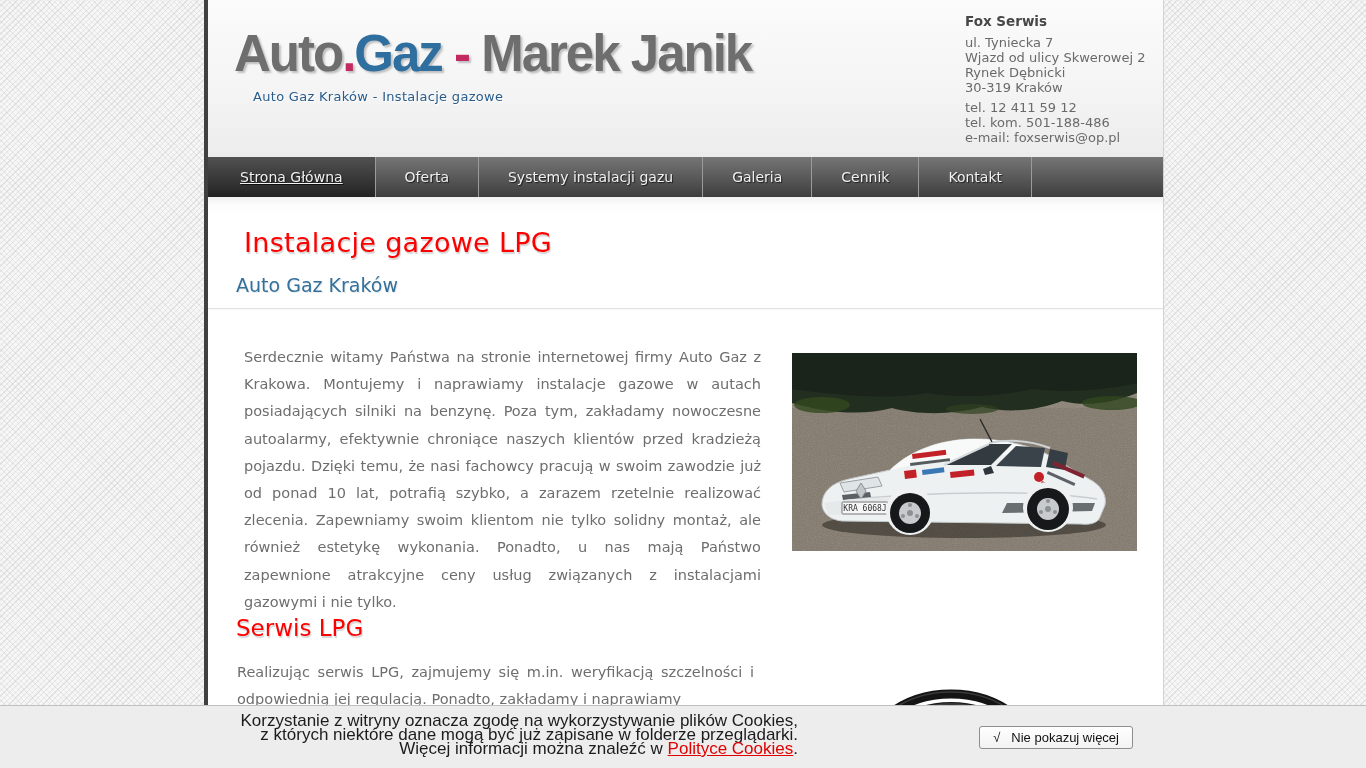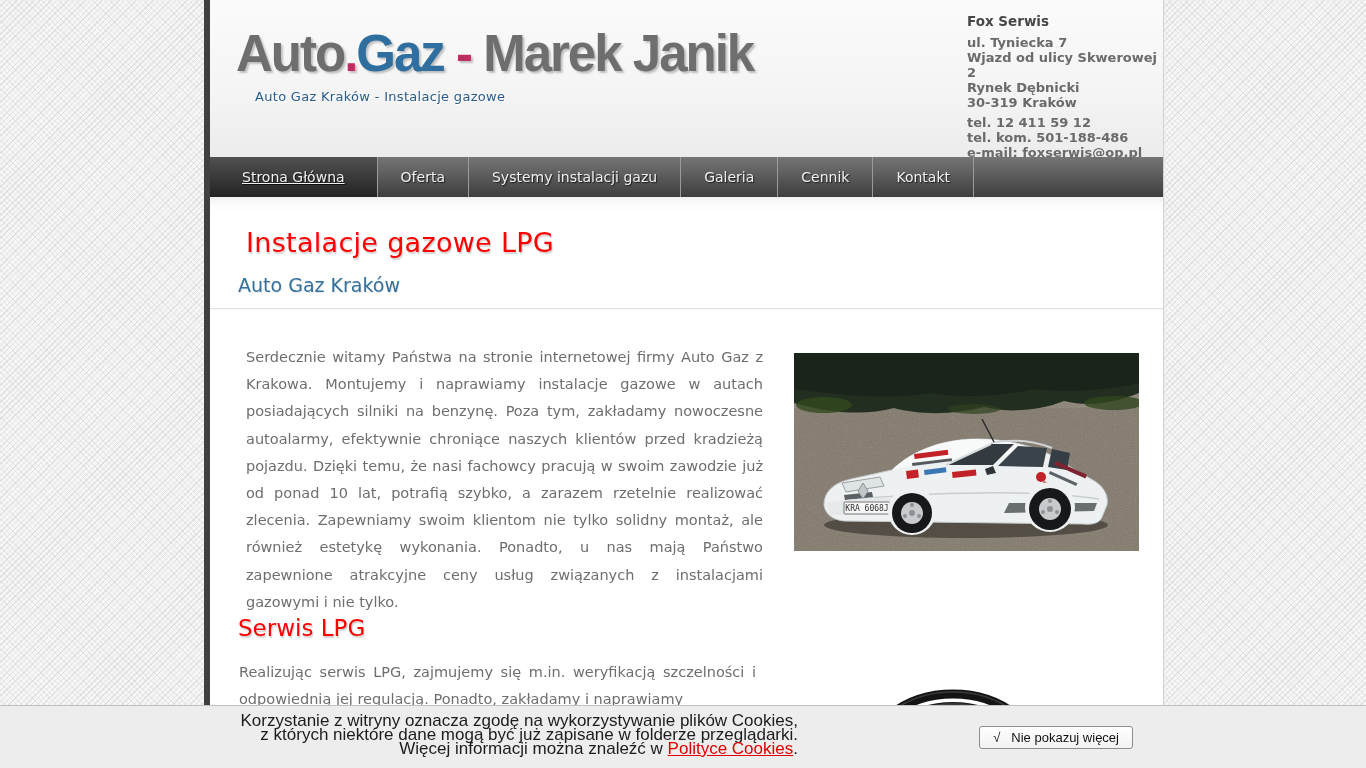--- a/index.html
+++ b/index.html
@@ -7,44 +7,44 @@
   body {
     font-family:"DejaVu Sans", sans-serif;
     background-color:#f6f6f6;
     background-image:
       repeating-linear-gradient(135deg, rgba(190,190,190,.35) 0 1px, transparent 1px 4px),
       repeating-linear-gradient(45deg, rgba(205,205,205,.3) 0 1px, transparent 1px 4px);
     position:relative;
   }
   .page {
     position:absolute; left:204px; top:0; width:960px; height:768px;
-    background:#fff; border-left:6px solid #404040; border-right:1px solid #d2d2d2;
+    background:#fff; border-left:4px solid #404040; border-right:1px solid #d2d2d2;
   }
   
   .site-header { position:relative; height:157px; background:linear-gradient(180deg,#fbfbfb 0%,#f4f4f4 60%,#ececec 100%); }
   .logo {
     position:absolute; left:26px; top:24px; cursor:pointer;
     font-family:"Liberation Sans", sans-serif; font-weight:bold;
     font-size:51px; letter-spacing:-2px; color:#6e6e6e; white-space:nowrap;
     text-shadow:2px 2px 2px rgba(90,90,90,.35);
   }
   .logo .accent { color:#c22a62; }
   .logo .gaz    { color:#2f6f9f; }
   .tagline {
     position:absolute; left:45px; top:89px; font-size:13px; color:#285c8c;
     text-shadow:1px 1px 0 #fff; letter-spacing:.3px;
   }
   .contact { position:absolute; left:757px; top:14px; width:200px; font-size:13px; color:#6a6a6a; line-height:15px; }
   .contact .c-name { font-weight:bold; color:#474747; margin-bottom:6px; font-size:13.5px; }
   .contact .c-group { margin-bottom:5px; }
-  .contact div + div { margin-top:0;font-weight:bold; }
+  .contact div + div { margin-top:0; }
   
   .main-nav { display:flex; height:40px; background:linear-gradient(180deg,#757575 0%,#5a5a5a 50%,#3d3d3d 100%); }
   .nav-item {
-    display:flex; align-items:center; padding:0 23px; cursor:pointer;
+    display:flex; align-items:center; padding:0 29px; cursor:pointer;
     color:#f0f0f0; font-size:14px; white-space:nowrap;
     text-shadow:1px 1px 1px rgba(0,0,0,.65);
     border-right:1px solid #9b9b9b;
   }
   .nav-item.active {
     background:linear-gradient(180deg,#515151 0%,#3a3a3a 50%,#232323 100%);
     text-decoration:underline; padding:0 32px;
   }
   
   .main { position:relative; height:571px; background:linear-gradient(180deg,#f1f1f1 0,#fcfcfc 8px,#ffffff 18px); }

